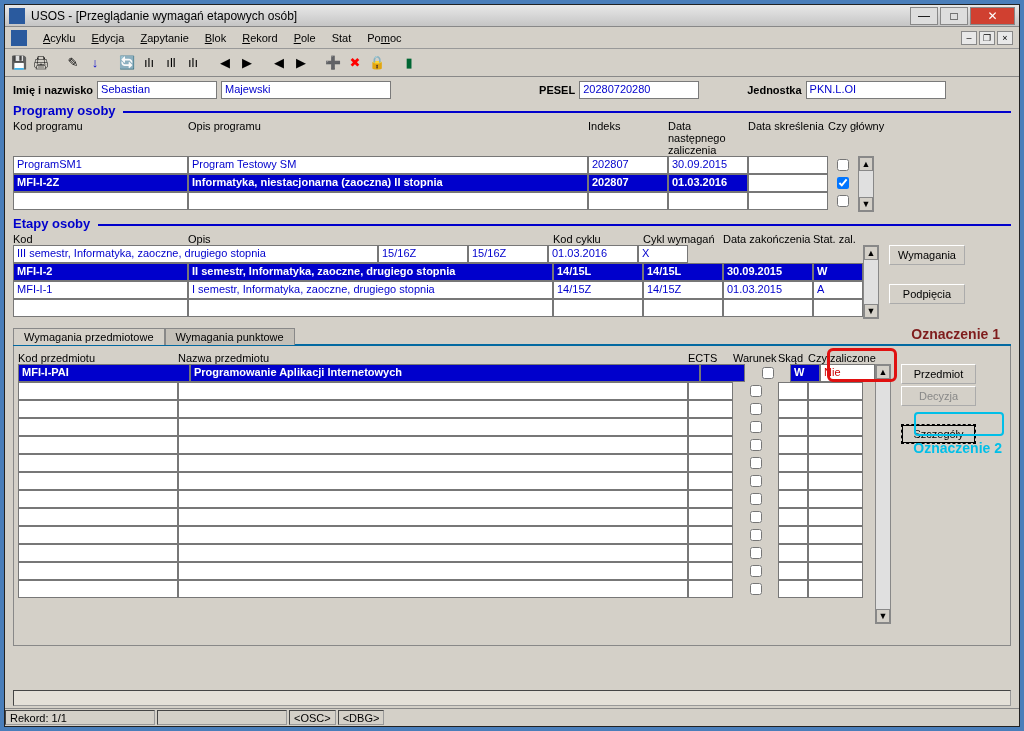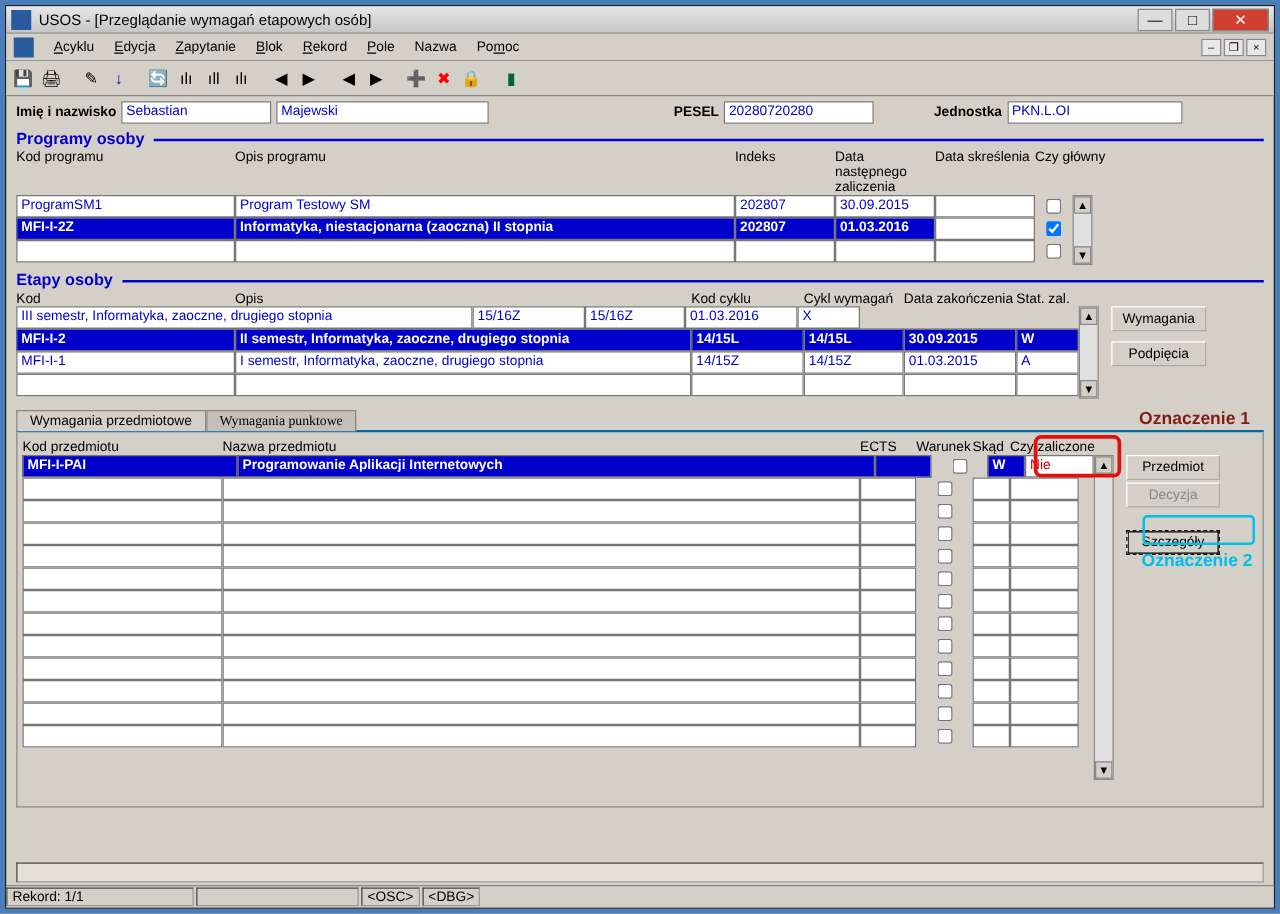--- a/index.html
+++ b/index.html
@@ -31,21 +31,21 @@
 .cell.sel { background: #0000cc; color: #fff; font-weight: bold; }
 .chkcell { width: 30px; border: none; display:flex; align-items:center; justify-content:center; background: transparent; }
 .scrollbar-v { width: 16px; background: #e0e0e0; border: 1px solid #888; position: relative; }
 .scrollbar-v .arrow { height: 14px; background: #d4d0c8; border: 1px solid #888; display:flex;align-items:center;justify-content:center;font-size:9px; }
 .btn { border: 1px outset #fff; background: #d4d0c8; padding: 2px 8px; height: 20px; min-width: 75px; }
 .btn.disabled { color: #888; }
 .btn.hl { border: 1px dashed #000; box-shadow: 0 0 0 1px #000 inset; }
 .tabstrip { display: flex; border-bottom: 2px solid #0369a1; margin-top: 8px; }
 .tab { border: 1px solid #888; border-bottom: none; padding: 2px 10px; background: #d4d0c8; position: relative; top: 1px; }
 .tab.active { background: #d4d0c8; font-weight: normal; z-index: 2; }
-.tab.inactive { background: #c4c0b8; font-family: Liberation Serif, serif; }
+.tab.inactive { background: #c4c0b8; }
 .subpanel { border: 1px solid #888; border-top: none; padding: 4px; background: #d4d0c8; }
 .annot1 { position: absolute; border: 3px solid #e01010; border-radius: 6px; pointer-events: none; }
 .annot1-label { position: absolute; color: #7f1d1d; font-weight: bold; font-size: 14px; }
 .annot2 { position: absolute; border: 2px solid #00bfe8; border-radius: 4px; pointer-events: none; }
 .annot2-label { position: absolute; color: #00bfe8; font-weight: bold; font-size: 14px; }
 .statusbar { position: absolute; bottom: 0; left: 0; right: 0; height: 18px; background: #d4d0c8; border-top: 1px solid #888; display: flex; align-items: center; font-size: 11px; }
 .status-seg { border: 1px inset #999; height: 15px; padding: 0 4px; margin-right: 2px; display:flex;align-items:center; }
 input[type=checkbox]{ width:12px; height:12px; }
 </style>
 </head>
@@ -62,21 +62,21 @@
   </div>
 
   <div class="menubar">
     <div class="appicon"></div>
     <div class="menuitem"><u>A</u><span>cyklu</span></div>
     <div class="menuitem"><u>E</u>dycja</div>
     <div class="menuitem"><u>Z</u>apytanie</div>
     <div class="menuitem"><u>B</u>lok</div>
     <div class="menuitem"><u>R</u>ekord</div>
     <div class="menuitem"><u>P</u>ole</div>
-    <div class="menuitem">Nazwa</div>
+    <div class="menuitem">Stat</div>
     <div class="menuitem">Po<u>m</u>oc</div>
     <div class="mdibtns">
       <div class="mdibtn">–</div>
       <div class="mdibtn">❐</div>
       <div class="mdibtn">×</div>
     </div>
   </div>
 
   <div class="toolbar">
     <div class="tbtn">💾</div>
@@ -209,21 +209,21 @@
             <div class="cell" style="width:90px"></div>
             <div class="cell" style="width:80px"></div>
             <div class="cell" style="width:90px"></div>
             <div class="cell" style="width:50px"></div>
           </div>
         </div>
       <div class="scrollbar-v" style="height:74px">
         <div class="arrow">▲</div>
         <div class="arrow" style="position:absolute;bottom:0;left:0;right:0">▼</div>
       </div>
-      <div style="margin-left:10px;display:flex;flex-direction:column;gap:8px">
+      <div style="margin-left:10px;display:flex;flex-direction:column;gap:19px">
         <button class="btn">Wymagania</button>
         <button class="btn">Podpięcia</button>
       </div>
     </div>
 
     <div class="tabstrip">
       <div class="tab active">Wymagania przedmiotowe</div>
       <div class="tab inactive">Wymagania punktowe</div>
     </div>
     <div class="subpanel" style="position:relative;height:300px">

